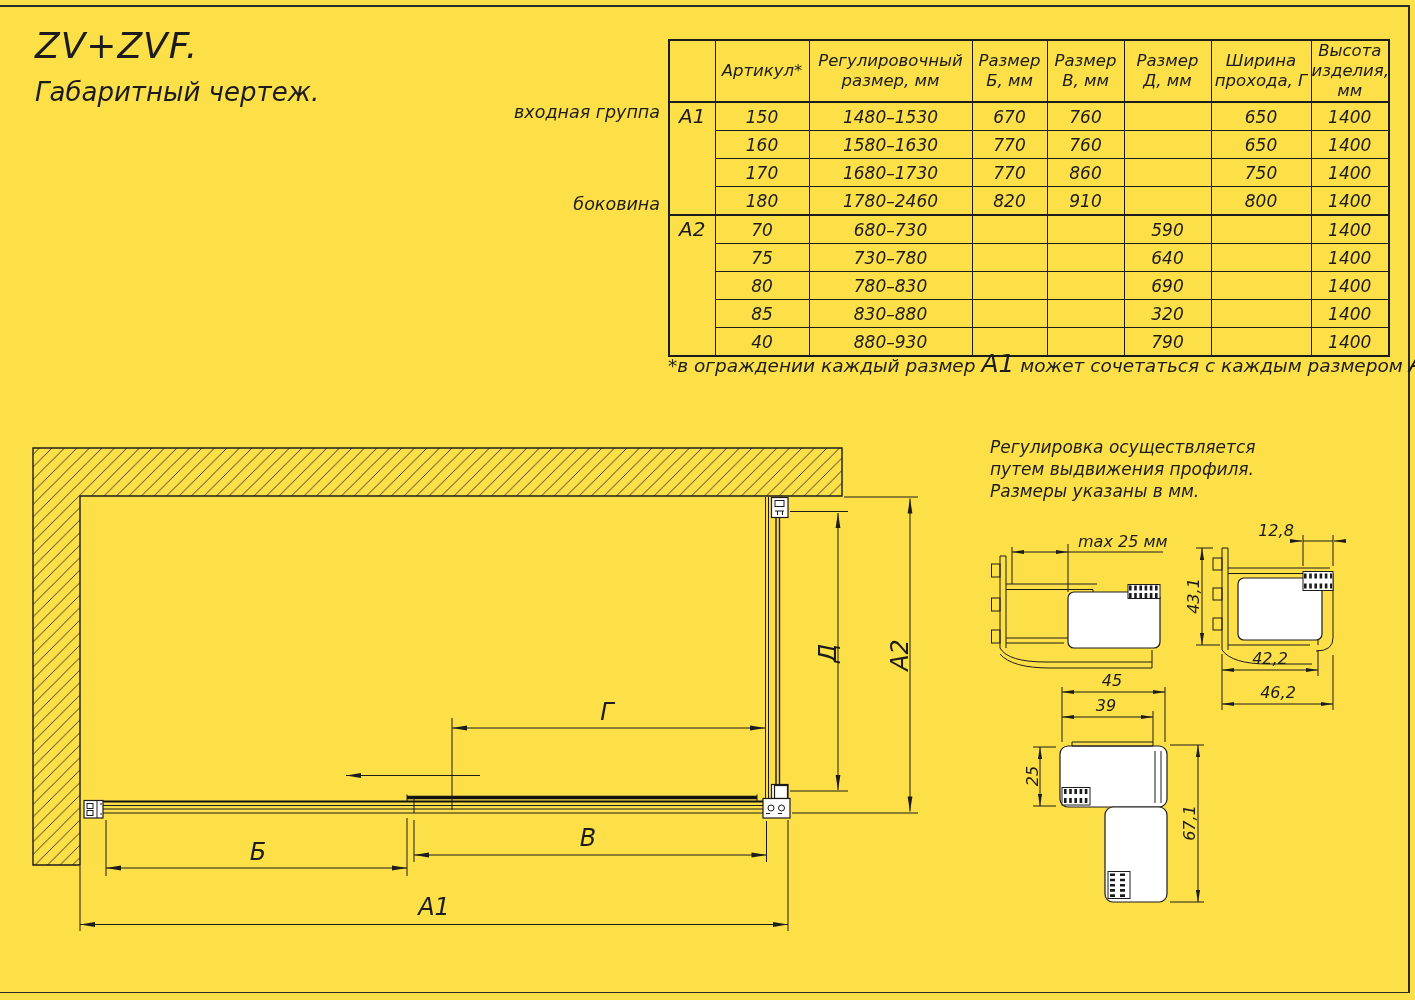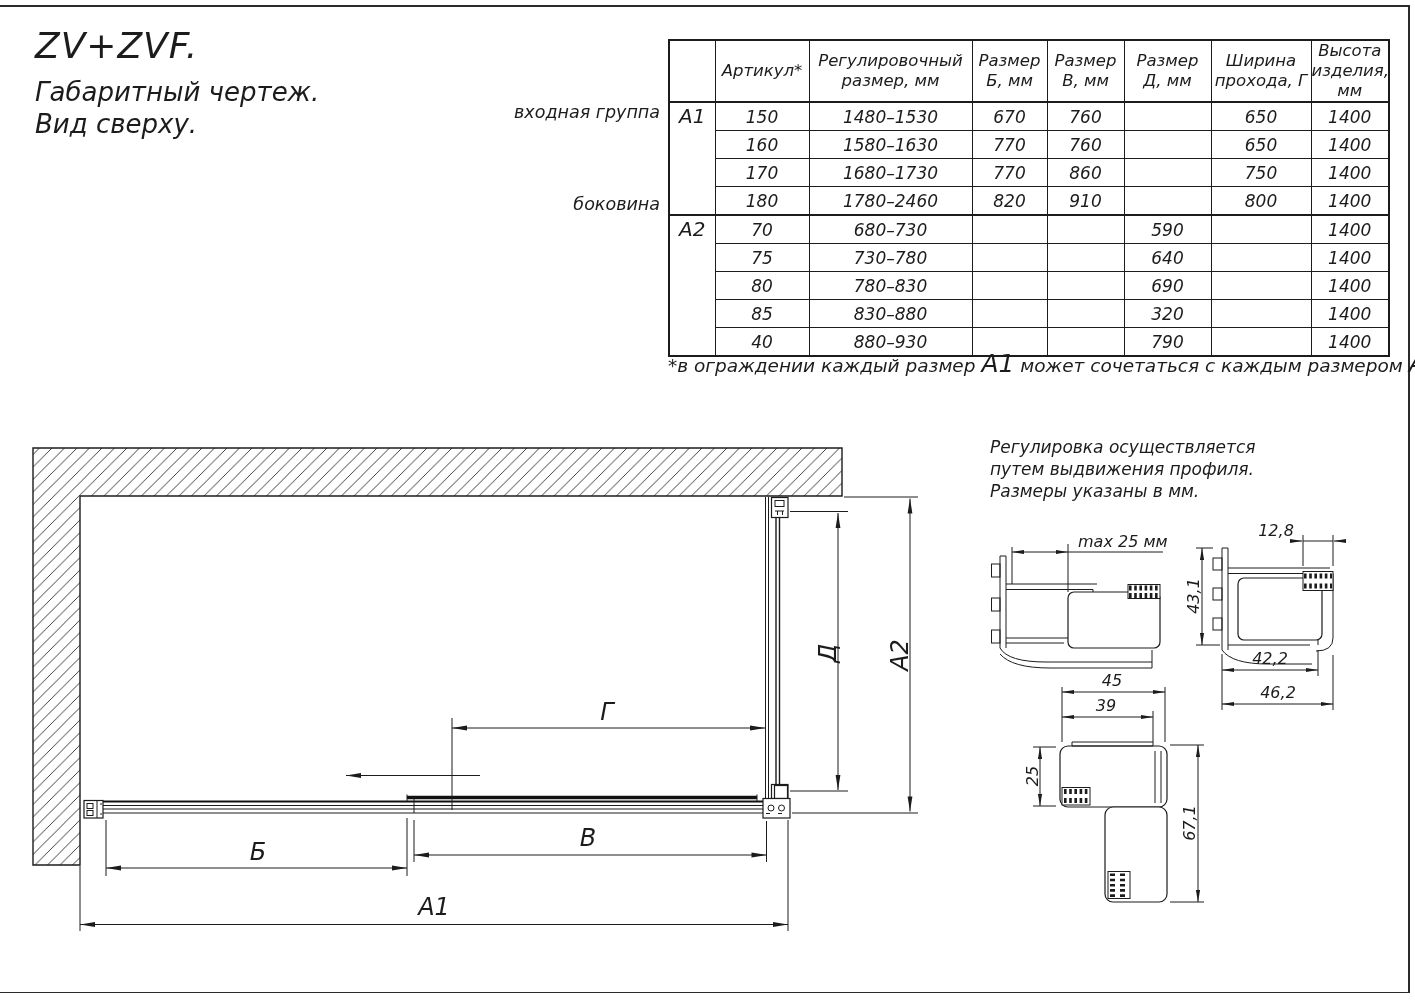--- a/index.html
+++ b/index.html
@@ -1,16 +1,16 @@
 <!DOCTYPE html>
 <html><head>
 <meta charset="utf-8">
 <style>
   html,body{margin:0;padding:0;background:#e8e8e8;}
-  .page{position:relative;width:1415px;height:1000px;background:#ffffff;overflow:hidden;
+  .page{position:relative;width:1415px;height:1000px;background:#fde047;overflow:hidden;
         font-family:"DejaVu Sans",sans-serif;color:#1c1c1c;}
   .abs{position:absolute;}
   
   .frame{position:absolute;background:#2b2b2b;}
   
   .title1{font-style:italic;font-size:36px;letter-spacing:1px;line-height:1.1;}
   .title2{font-style:italic;font-size:26px;line-height:1.25;}
   
   table.size{border-collapse:collapse;table-layout:fixed;font-style:italic;}
   table.size th,table.size td{border:1.3px solid #1c1c1c;padding:0;text-align:center;
@@ -40,21 +40,20 @@
 
 <div class="page">
 
   <div class="frame" style="left:0;top:5px;width:1410px;height:1.6px;"></div>
   <div class="frame" style="left:1408px;top:5px;width:1.6px;height:988px;"></div>
   <div class="frame" style="left:0;top:991.5px;width:1410px;height:1.6px;"></div>
 
   <div class="abs" style="left:35px;top:26px;">
     <div class="title1">ZV+ZVF.</div>
     <div class="title2" style="margin-top:10px;">Габаритный чертеж.</div>
-    <div class="title2">Вид сверху.</div>
   </div>
 
   <div class="abs rowlabel" style="left:400px;top:102px;width:260px;text-align:right;">входная группа</div>
   <div class="abs rowlabel" style="left:400px;top:194px;width:260px;">боковина</div>
 
   <table class="size abs" style="left:668px;top:39px;width:720px;">
     <colgroup>
       <col style="width:46px">
         <col style="width:94px">
         <col style="width:163px">

